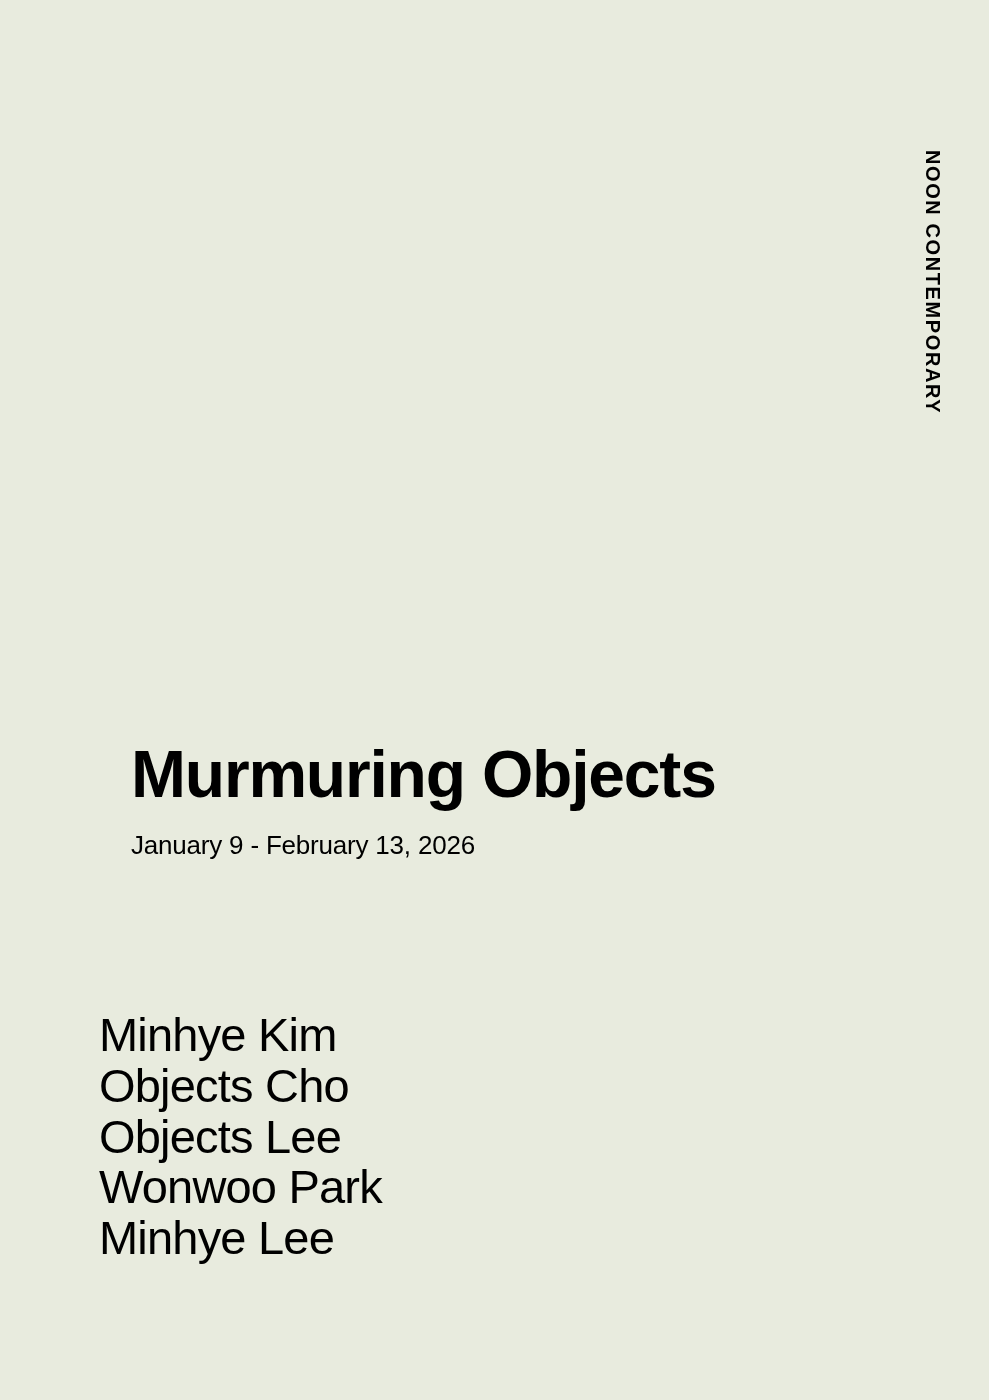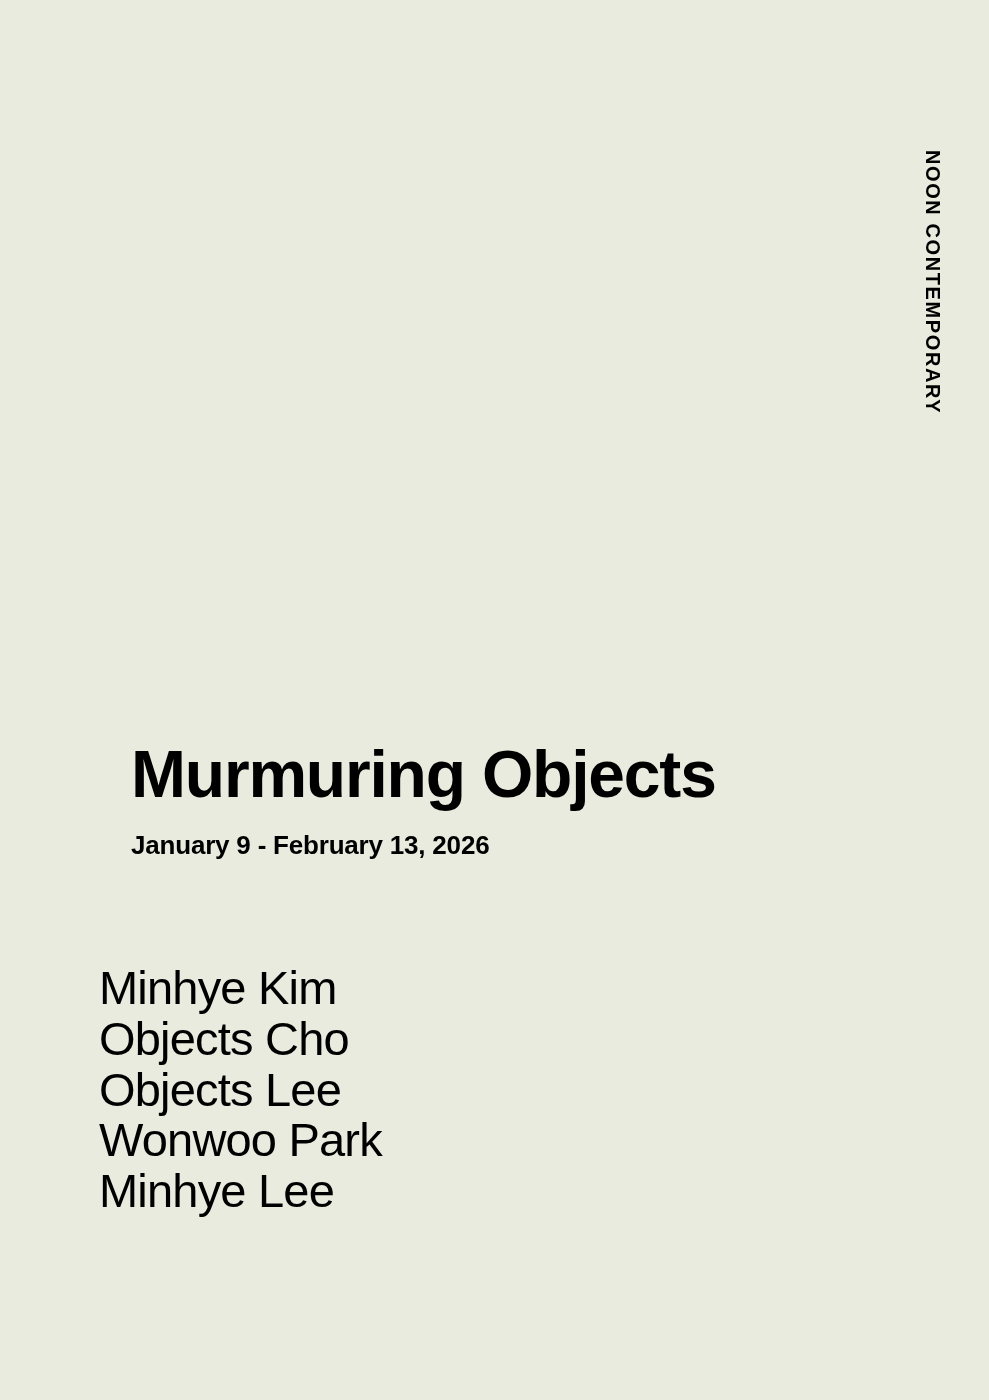--- a/index.html
+++ b/index.html
@@ -50,31 +50,31 @@
     font-size: 66px;
     font-weight: 700;
     letter-spacing: -1.2px;
     line-height: 1.05;
     margin: 0;
     white-space: nowrap;
   }
 
   .exhibition-dates {
     font-size: 26px;
-    font-weight: 700;
+    font-weight: 400;
     letter-spacing: -0.2px;
     line-height: 1.1;
     margin: 22px 0 0 0;
   }
 
   
   .artist-list {
     position: absolute;
     left: 99px;
-    top: 963px;
+    top: 1010px;
     margin: 0;
     padding: 0;
     list-style: none;
   }
 
   .artist-list li {
     font-size: 47px;
     font-weight: 500;
     letter-spacing: -0.8px;
     line-height: 1.08;

